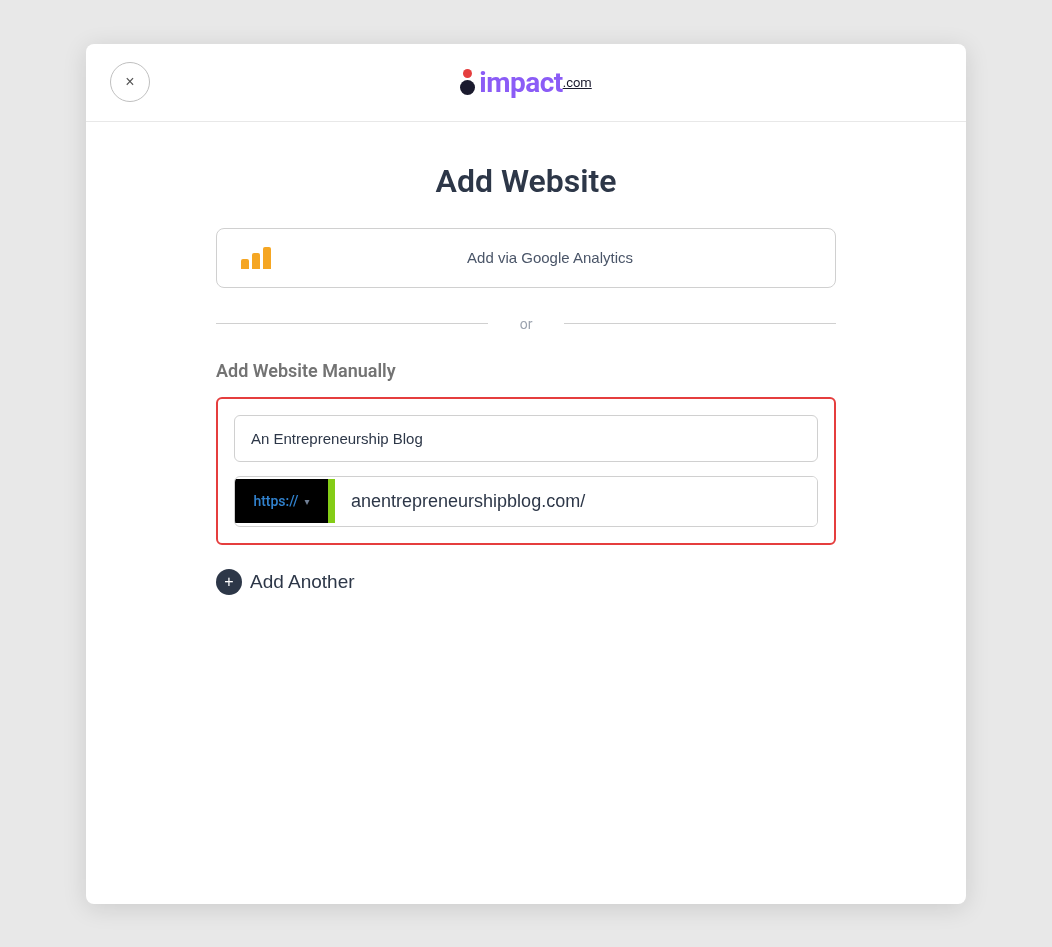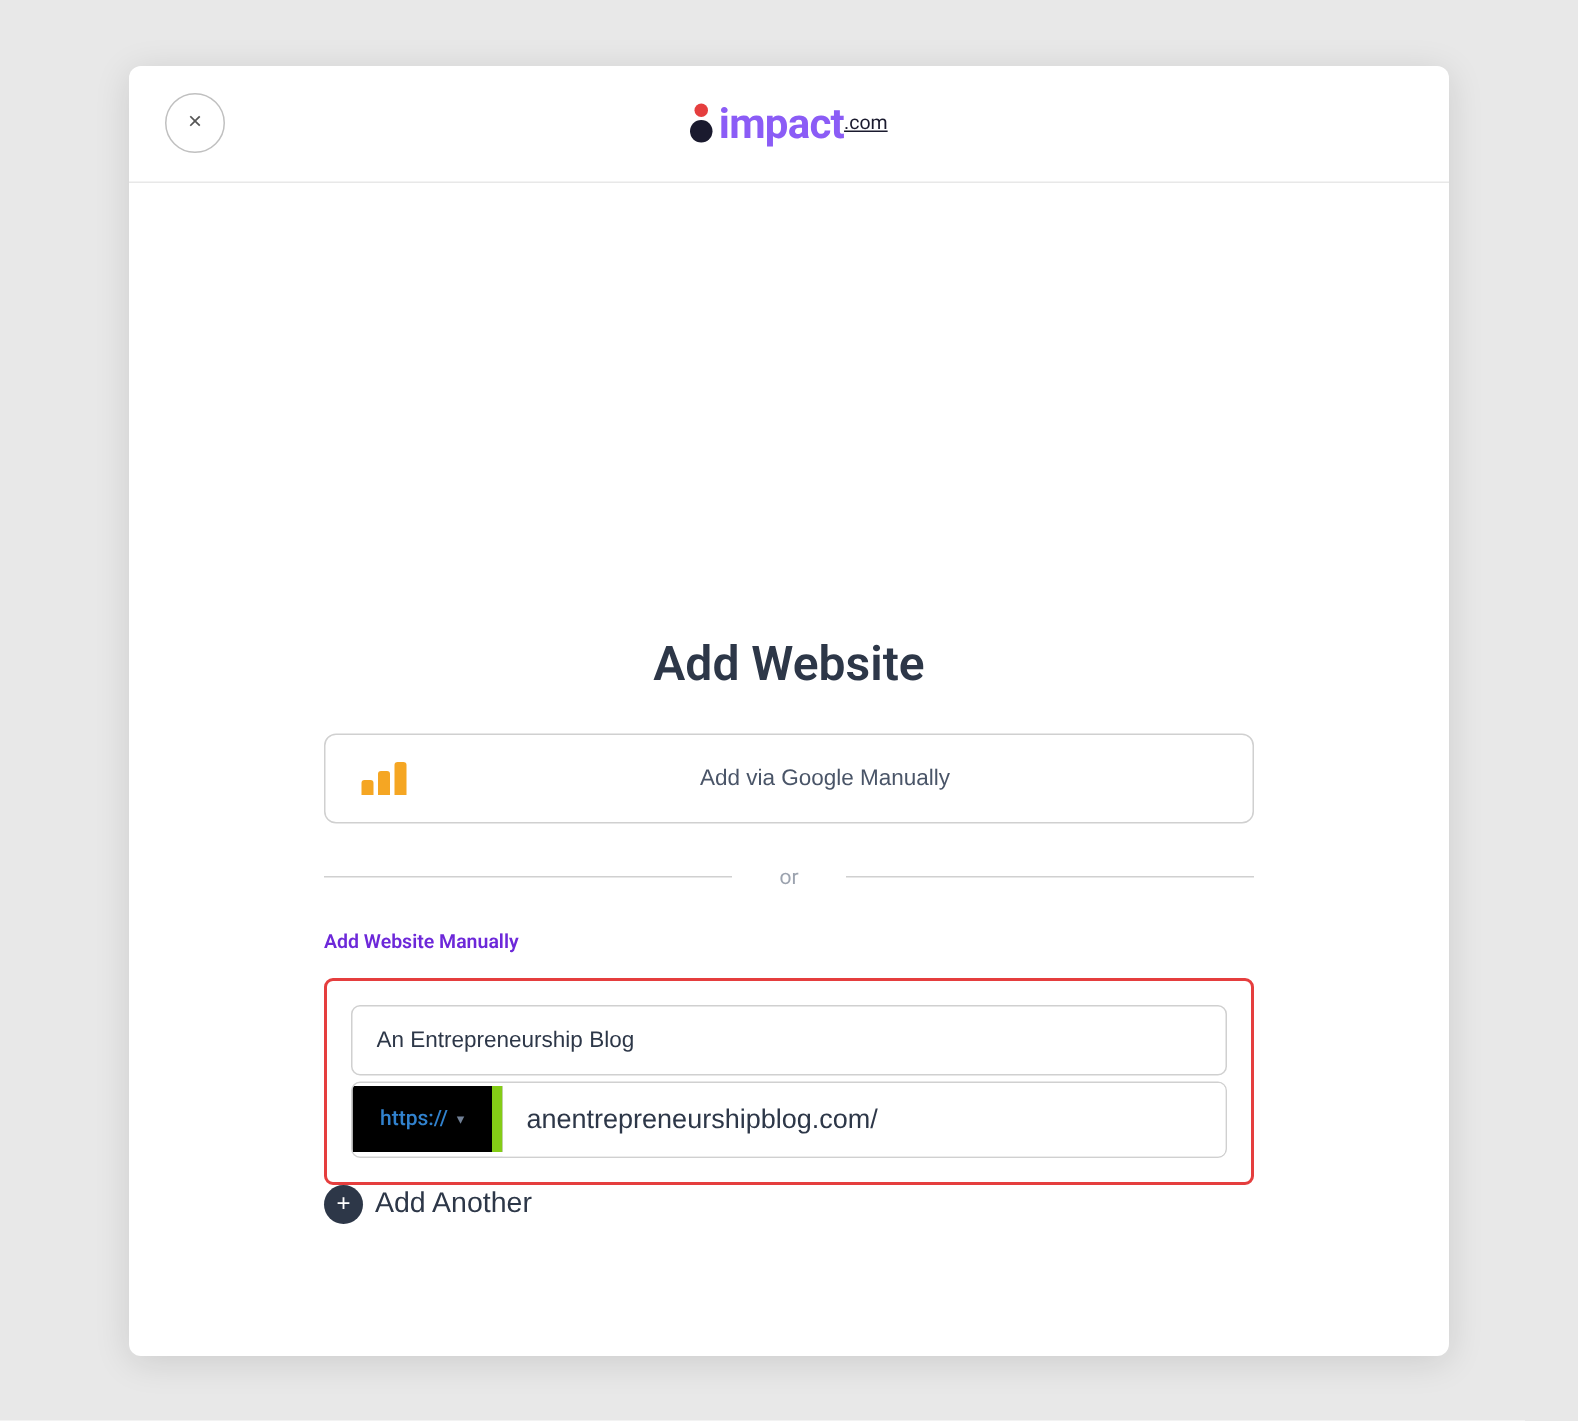--- a/index.html
+++ b/index.html
@@ -96,21 +96,20 @@
       font-weight: 400;
       text-decoration: underline;
     }
 
     .modal-body {
       padding: 40px 120px 60px;
       flex: 1;
       display: flex;
       flex-direction: column;
       align-items: center;
-      justify-content: flex-end;
     }
 
     .page-title {
       font-size: 32px;
       font-weight: 600;
       color: #2d3748;
       margin-bottom: 28px;
       text-align: center;
     }
 
@@ -167,38 +166,39 @@
       background: #d0d0d0;
     }
 
     .divider-text {
       font-size: 14px;
       color: #9ca3af;
       padding: 0 16px;
     }
 
     .section-title {
-      font-size: 13px;
+      font-size: 18px;
       font-weight: 600;
-      color: #6d28d9;
+      color: #737373;
       width: 100%;
       max-width: 620px;
       margin-bottom: 16px;
       text-align: left;
     }
 
     .manual-form-box {
       width: 100%;
       max-width: 620px;
       border: 2px solid #e53e3e;
       border-radius: 6px;
       padding: 16px;
+      margin-bottom: 24px;
       display: flex;
       flex-direction: column;
-      gap: 4px;
+      gap: 14px;
     }
 
     .website-name-input {
       width: 100%;
       padding: 14px 16px;
       border: 1.5px solid #d0d0d0;
       border-radius: 6px;
       font-size: 15px;
       color: #2d3748;
       outline: none;
@@ -312,21 +312,21 @@
 
   <div class="modal-body">
     <h1 class="page-title">Add Website</h1>
 
     <button class="google-analytics-btn">
       <div class="ga-icon">
         <div class="ga-bar ga-bar-1"></div>
         <div class="ga-bar ga-bar-2"></div>
         <div class="ga-bar ga-bar-3"></div>
       </div>
-      <span class="ga-btn-text">Add via Google Manually</span>
+      <span class="ga-btn-text">Add via Google Analytics</span>
     </button>
 
     <div class="divider-row">
       <div class="divider-line"></div>
       <span class="divider-text">or</span>
       <div class="divider-line"></div>
     </div>
 
     <div class="section-title">Add Website Manually</div>
 

